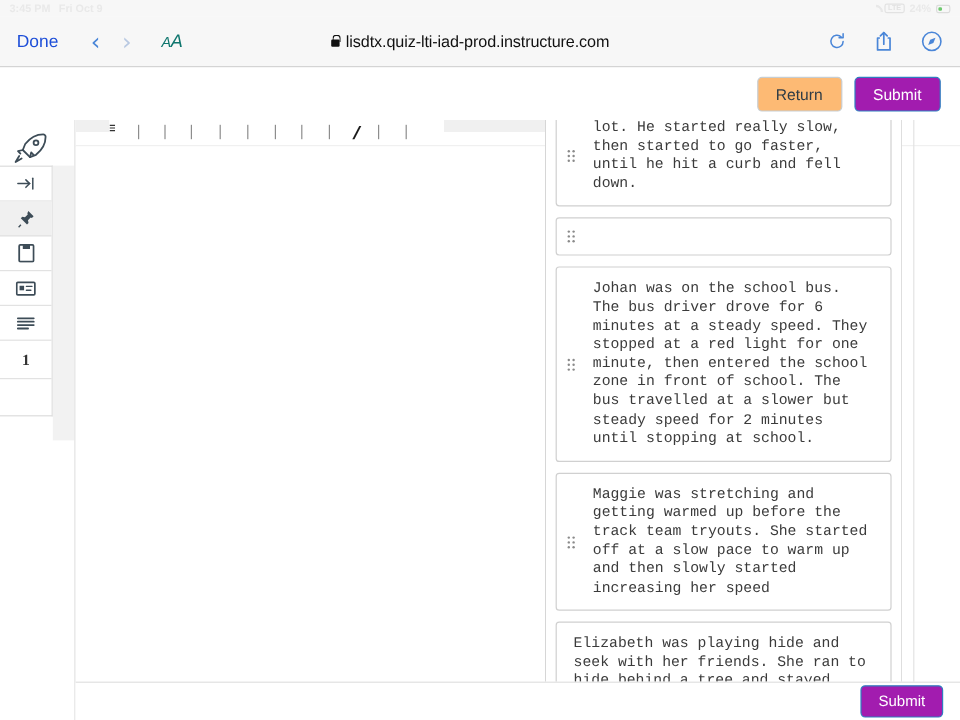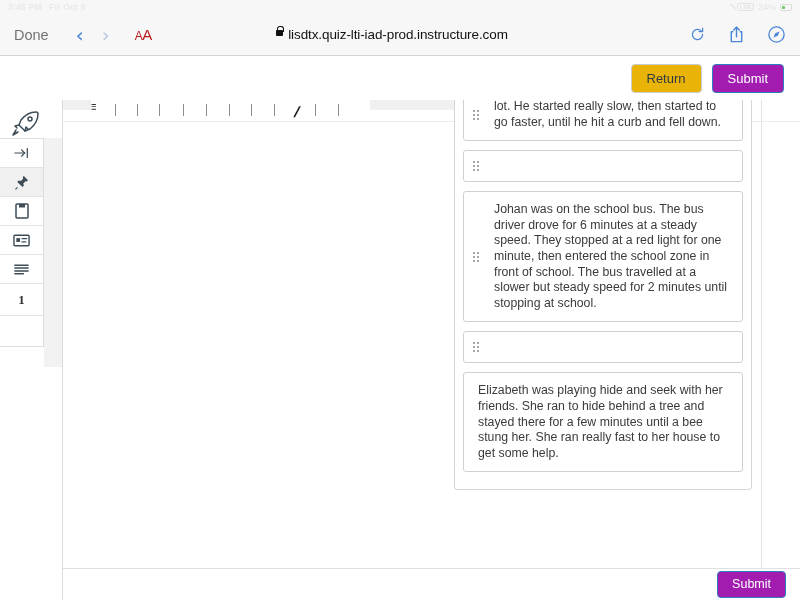--- a/index.html
+++ b/index.html
@@ -42,34 +42,34 @@
 
   
   .browser-bar {
     height: 42px; width: 100%;
     background: #f7f7f7;
     border-bottom: 1px solid #d4d4d4;
     display: flex; align-items: center;
     padding: 0 14px;
     position: relative;
   }
-  .bb-done { color: #737373; font-size: 14.5px; margin-right: 18px; }
+  .bb-done { color: #1d4ed8; font-size: 14.5px; margin-right: 18px; }
   .nav-arrow {
     font-size: 20px; color: #4a86d8; width: 26px; text-align: center;
     font-family: "DejaVu Sans", sans-serif; line-height: 1;
   }
   .nav-arrow.dim { color: #b9c9e2; }
   .aa-btn {
-    color: #b91c1c; margin-left: 16px;
-    font-size: 12px; letter-spacing: -0.5px;
+    color: #0f766e; margin-left: 16px;
+    font-size: 12px; letter-spacing: -0.5px; font-style: italic;
   }
   .aa-btn .big { font-size: 15px; }
   .url-wrap {
     position: absolute; left: 0; right: 16px;
-    display: flex; justify-content: center; 
+    display: flex; justify-content: center; align-items: center;
     gap: 5px; pointer-events: none;
   }
   .lock {
     width: 7px; height: 6px; background: #111; border-radius: 1px;
     position: relative; margin-top: 3px;
   }
   .lock::before {
     content: ""; position: absolute; left: 1px; top: -4px;
     width: 5px; height: 5px; border: 1.3px solid #111;
     border-bottom: none; border-radius: 3px 3px 0 0;
@@ -79,21 +79,21 @@
   .icon-btn { color: #4a86d8; display: flex; align-items: center; justify-content: center; }
 
   
   .app-toolbar {
     height: 44px; width: 100%; background: #ffffff;
     display: flex; align-items: center; justify-content: flex-end;
     padding-right: 16px; gap: 10px;
   }
   .btn {
     font-size: 13px; border-radius: 4px; padding: 7px 15px;
-    border: 1px solid #c7cdd1; background: #eab308; color: #2d3b45;
+    border: 1px solid #c7cdd1; background: #fdba74; color: #2d3b45;
     cursor: pointer; line-height: 1;
   }
   .btn-primary {
     background: #a21caf; border-color: #2f7ec0; color: #fff;
   }
 
   
   .workspace {
     position: relative; width: 100%;
     height: calc(600px - 14px - 42px - 44px);
@@ -186,21 +186,21 @@
     flex: 0 0 16px; display: flex; justify-content: center;
     align-items: center; height: 100%;
   }
   .dots {
     display: grid; grid-template-columns: 2px 2px; gap: 2px 2px;
   }
   .dots i { width: 2px; height: 2px; background: #8a8a8a; border-radius: 50%; display:block; }
   .card-text {
     font-size: 12.3px; line-height: 15.6px;
     color: #3b3b3b; padding-left: 10px; padding-right: 4px;
-    font-family: Liberation Sans, sans-serif;
+    font-family: Liberation Mono, monospace;
   }
 
   
   .panel-shadow {
     position: absolute; right: 38px; top: 0; width: 1px; bottom: 0;
     background: #e3e3e3;
   }
   .scroll-track {
     position: absolute; right: 4px; top: 0; width: 6px; bottom: 0;
     background: transparent;
@@ -392,20 +392,21 @@
         <span class="drag-handle">
           <span class="dots">
               <i></i>
               <i></i>
               <i></i>
               <i></i>
               <i></i>
               <i></i>
             </span>
         </span>
+        <span class="card-text">Maggie was stretching and getting warmed up before the track team tryouts. She started off at a slow pace to warm up and then slowly started increasing her speed</span>
       </div>
 
       <div class="card">
 
         <span class="card-text">Elizabeth was playing hide and seek with her friends. She ran to hide behind a tree and stayed there for a few minutes until a bee stung her. She ran really fast to her house to get some help.</span>
       </div>
 
     </div>
 
     <div class="bottom-bar" style="left:0">

